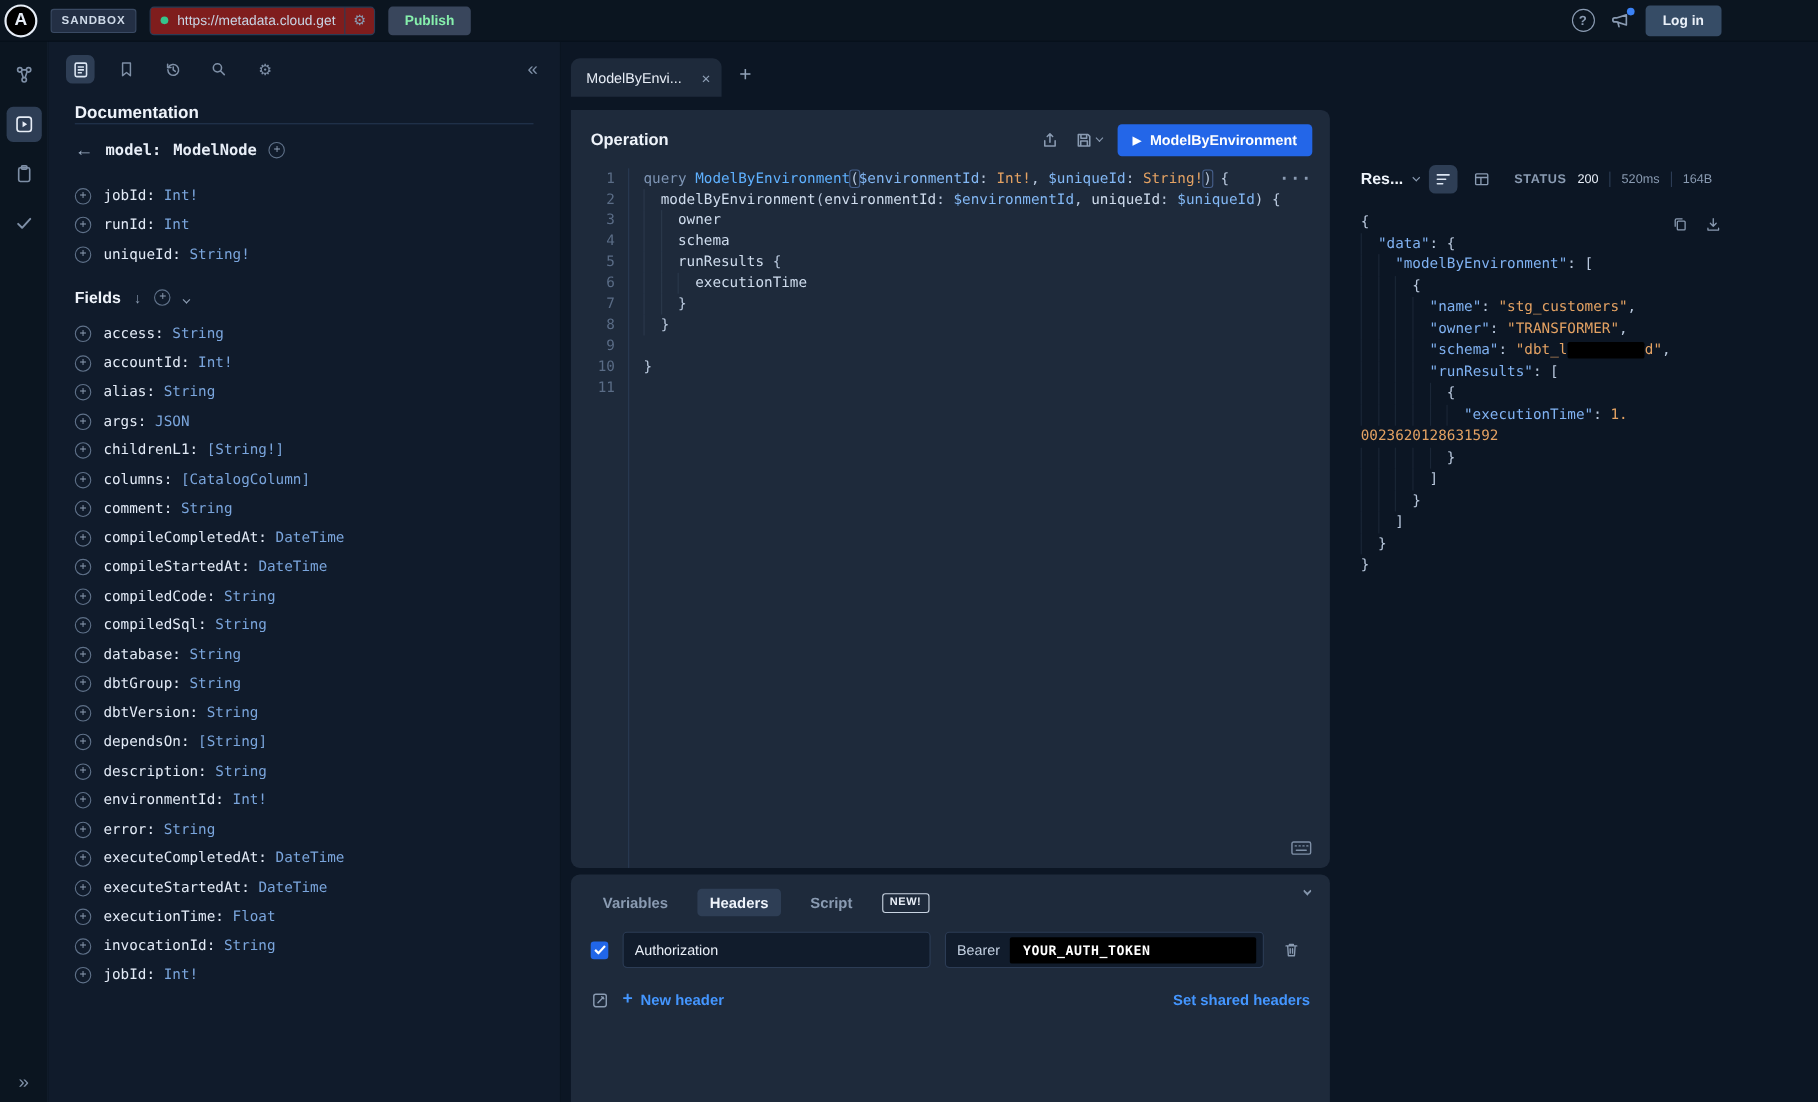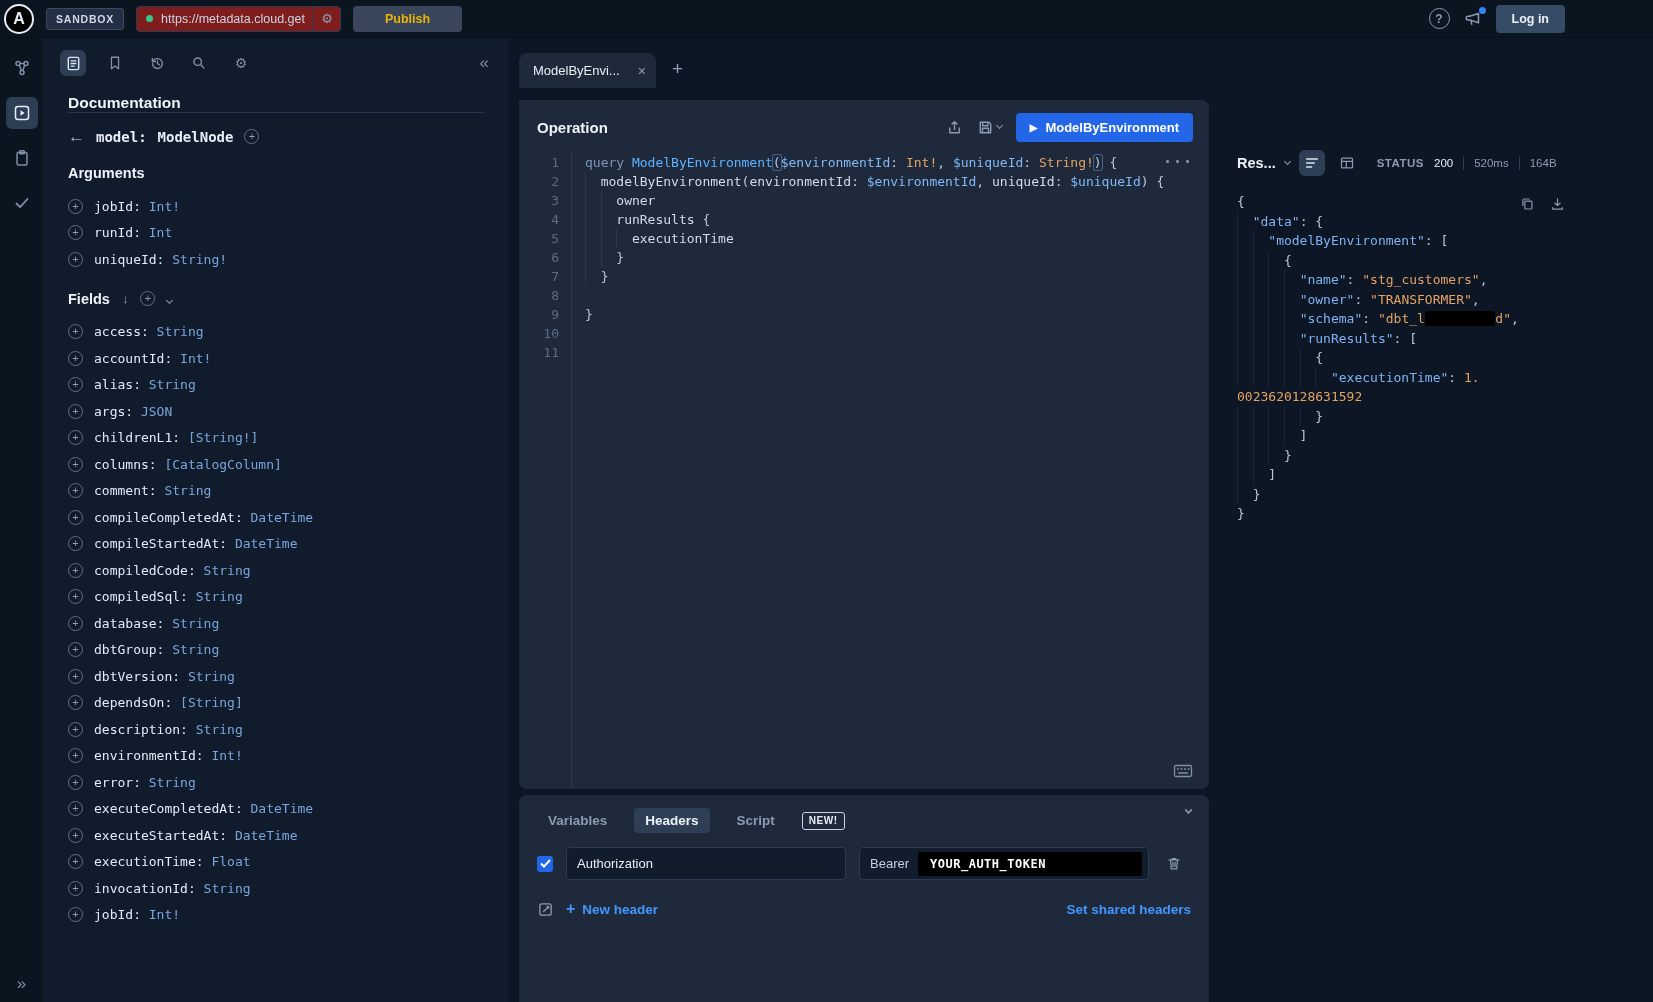--- a/index.html
+++ b/index.html
@@ -14,22 +14,22 @@
   .logo { width:30px; height:30px; border-radius:50%; border:2px solid #e6edf7; display:flex;
           align-items:center; justify-content:center; font-weight:bold; font-size:16px; color:#e6edf7; background:#000; }
   .sandbox-chip { background:#232f44; border:1px solid #3a4a63; border-radius:3px; color:#cfdae8;
                   font-size:10.5px; font-weight:bold; letter-spacing:.8px; padding:4px 9px; }
   .url-pill { display:flex; align-items:center; height:26px; background:#7f1d1d; border:1px solid #2c3c55;
               border-radius:4px; overflow:hidden; }
   .dot { width:7px; height:7px; border-radius:50%; background:#35c58b; margin-left:9px; }
   .url-text { padding:0 8px; font-size:12.5px; color:#c8d4e4; max-width:165px; white-space:nowrap; overflow:hidden; }
   .url-gear { width:27px; height:26px; border-left:1px solid #2c3c55; color:#8a9bb2; font-size:13px;
               display:flex; align-items:center; justify-content:center; }
-  .publish-btn { background:#39465c; color:#eab308; font-size:12.5px; font-weight:bold;
-                 padding:6px 32px; border-radius:4px; }
+  .publish-btn { background:#39465c; color:#86efac; font-size:12.5px; font-weight:bold;
+                 padding:6px 15px; border-radius:4px; }
   .tb-spacer { flex:1; }
   .help-btn { width:21px; height:21px; border:1.5px solid #8a9bb2; border-radius:50%; color:#8a9bb2;
               font-size:12px; font-weight:bold; display:flex; align-items:center; justify-content:center; }
   .megaphone-btn { position:relative; color:#8a9bb2; padding:2px; }
   .notif-dot { position:absolute; top:-1px; right:-2px; width:7px; height:7px; border-radius:50%; background:#3b82f6; }
   .login-btn { background:#364c66; color:#eaf0f8; font-size:12.5px; font-weight:bold; padding:7px 16px; border-radius:4px; }
 
   
   .app { display:flex; height:964px; }
   .rail { width:44px; background:#0b1520; border-right:1px solid #131f2e; display:flex; flex-direction:column;
@@ -252,23 +252,20 @@
 
       <div class="breadcrumb">
         <button class="back-btn"><span>←</span></button>
         <span class="crumb-text">model:</span>
         <span class="crumb-text crumb-type">ModelNode</span>
         <button class="plus-circle">
             <span>+</span>
           </button>
       </div>
 
-      <div class="doc-h2">
-          <span>Arguments</span>
-        </div>
       <div>
           <div class="doc-row">
             <button class="plus-circle">+</button>
             <span class="doc-sig"><span class="fname">jobId:</span><span class="ftype">&nbsp;Int!</span></span>
           </div>
           <div class="doc-row">
             <button class="plus-circle">+</button>
             <span class="doc-sig"><span class="fname">runId:</span><span class="ftype">&nbsp;Int</span></span>
           </div>
           <div class="doc-row">
@@ -432,20 +429,21 @@
                 <div class="ln">7</div>
                 <div class="ln">8</div>
                 <div class="ln">9</div>
                 <div class="ln">10</div>
                 <div class="ln">11</div>
               </div>
             <div class="code-area">
                 <div class="code-line"><span class="tk-kw">query </span><span class="tk-name">ModelByEnvironment</span><span class="tk-punct tk-hl">(</span><span class="tk-var">$environmentId</span><span class="tk-punct">: </span><span class="tk-type">Int!</span><span class="tk-punct">, </span><span class="tk-var">$uniqueId</span><span class="tk-punct">: </span><span class="tk-type">String!</span><span class="tk-punct tk-hl">)</span><span class="tk-punct"> {</span></div>
                 <div class="code-line"><span class="guide" style="left: 0ch;"></span><span class="tk-punct">  </span><span class="tk-field">modelByEnvironment</span><span class="tk-punct">(</span><span class="tk-arg">environmentId</span><span class="tk-punct">: </span><span class="tk-var">$environmentId</span><span class="tk-punct">, </span><span class="tk-arg">uniqueId</span><span class="tk-punct">: </span><span class="tk-var">$uniqueId</span><span class="tk-punct">) {</span></div>
                 <div class="code-line"><span class="guide" style="left: 0ch;"></span><span class="guide" style="left: 2ch;"></span><span class="tk-punct">    </span><span class="tk-field">owner</span></div>
+                <div class="code-line"><span class="guide" style="left: 0ch;"></span><span class="guide" style="left: 2ch;"></span><span class="tk-punct">    </span><span class="tk-field">schema</span></div>
                 <div class="code-line"><span class="guide" style="left: 0ch;"></span><span class="guide" style="left: 2ch;"></span><span class="tk-punct">    </span><span class="tk-field">runResults</span><span class="tk-punct"> {</span></div>
                 <div class="code-line"><span class="guide" style="left: 0ch;"></span><span class="guide" style="left: 2ch;"></span><span class="guide" style="left: 4ch;"></span><span class="tk-punct">      </span><span class="tk-field">executionTime</span></div>
                 <div class="code-line"><span class="guide" style="left: 0ch;"></span><span class="guide" style="left: 2ch;"></span><span class="tk-punct">    }</span></div>
                 <div class="code-line"><span class="guide" style="left: 0ch;"></span><span class="tk-punct">  }</span></div>
                 <div class="code-line">&nbsp;</div>
                 <div class="code-line"><span class="tk-punct">}</span></div>
               </div>
             <button class="menu-dots"><span>···</span></button>
             <button class="kbd-btn">
               <span>

